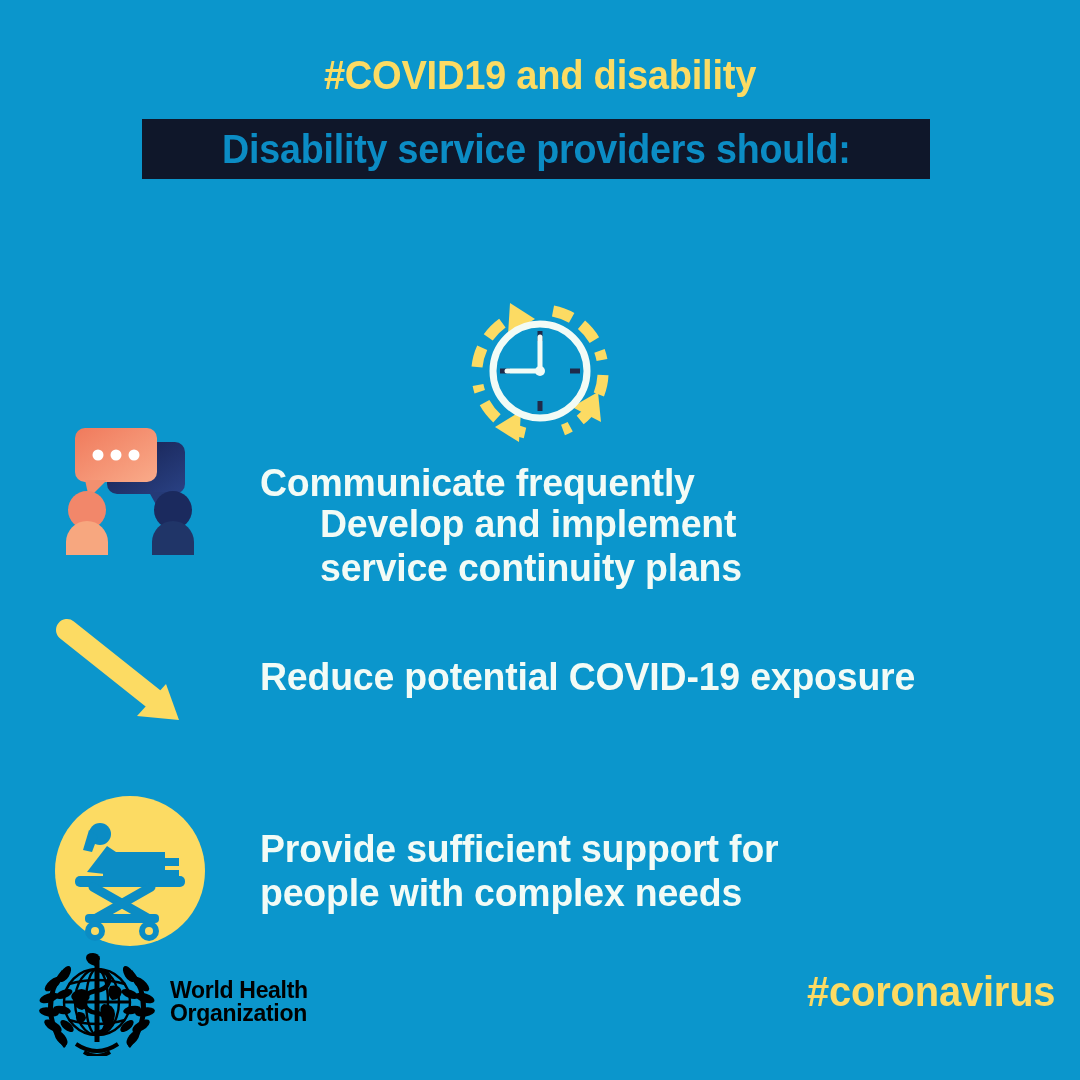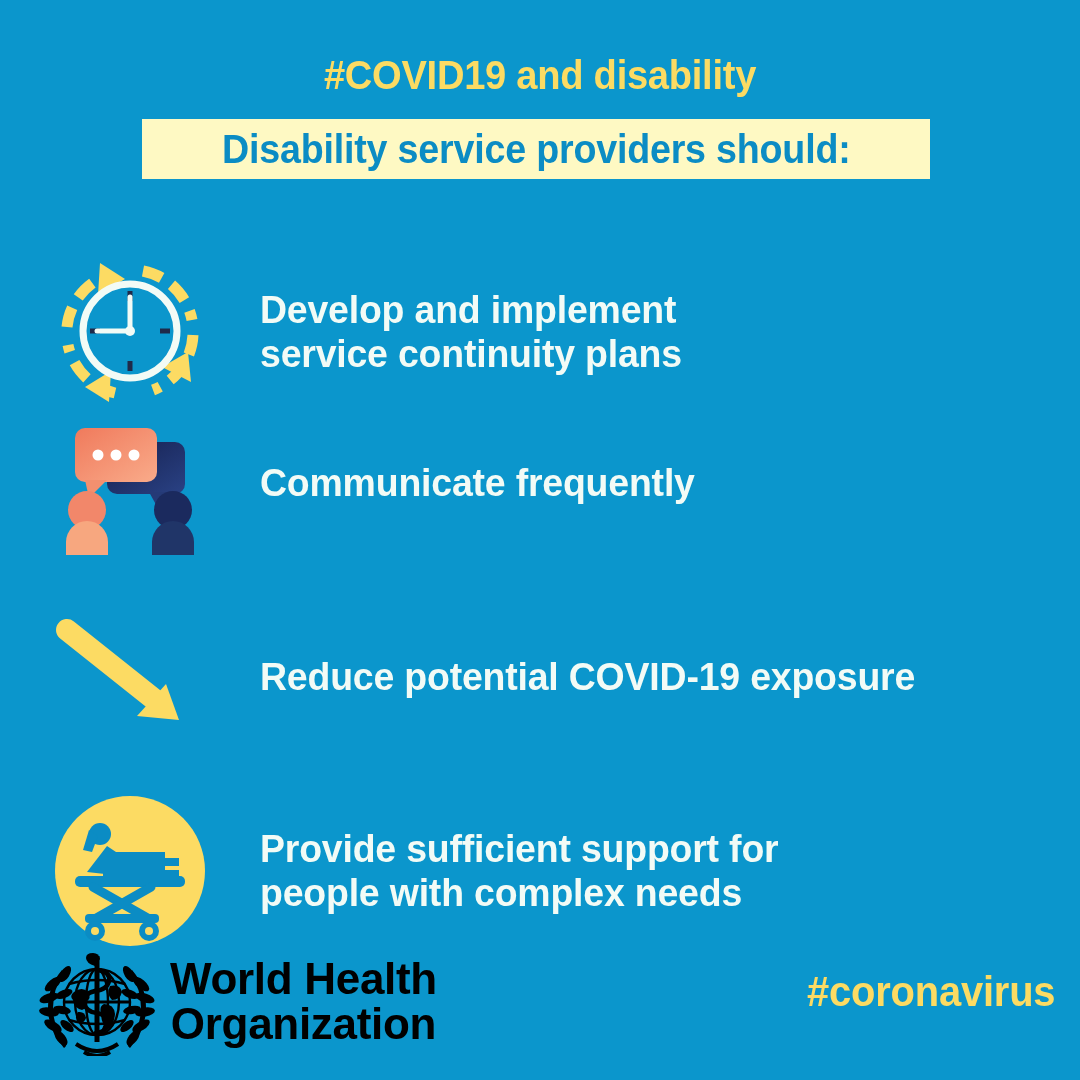--- a/index.html
+++ b/index.html
@@ -32,21 +32,21 @@
     letter-spacing: -0.3px;
     font-family: "Liberation Sans Narrow", "Liberation Sans", sans-serif;
     transform: scaleX(0.93);
   }
   .banner {
     position: absolute;
     top: 119px;
     left: 142px;
     width: 788px;
     height: 60px;
-    background: #fef9c3;
+    background: #0f172a;
     display: flex;
     align-items: center;
     justify-content: center;
   }
   .banner-text {
     color: #0b8cc4;
     font-size: 40px;
     font-weight: 700;
     letter-spacing: -0.2px;
     transform: scaleX(0.94);
@@ -72,42 +72,41 @@
     color: #f2fbf6;
     font-size: 39px;
     font-weight: 700;
     line-height: 1.12;
     letter-spacing: -0.2px;
     transform: scaleX(0.96);
     transform-origin: left center;
     white-space: pre-line;
   }
 
-  #row-1 { top: 257px; height: 150px; }
+  #row-1 { top: 242px; height: 150px; flex-direction: column; }
   #row-2 { top: 408px; height: 150px; }
   #row-3 { top: 612px; height: 130px; text-align: right; }
   #row-4 { top: 792px; height: 158px; }
 
   
   .who-logo {
     position: absolute;
     left: 38px;
     top: 948px;
     display: flex;
     align-items: center;
     gap: 14px;
   }
   .who-wordmark {
     color: #000000;
-    font-size: 44px;
+    font-size: 23px;
     font-weight: 700;
     line-height: 1.02;
     white-space: pre-line;
     letter-spacing: -0.3px;
-    text-align: center;
   }
   .coronavirus-tag {
     position: absolute;
     right: 62px;
     top: 968px;
     color: #fcdb63;
     font-size: 42px;
     font-weight: 700;
     letter-spacing: -0.2px;
     transform: scaleX(0.95);

